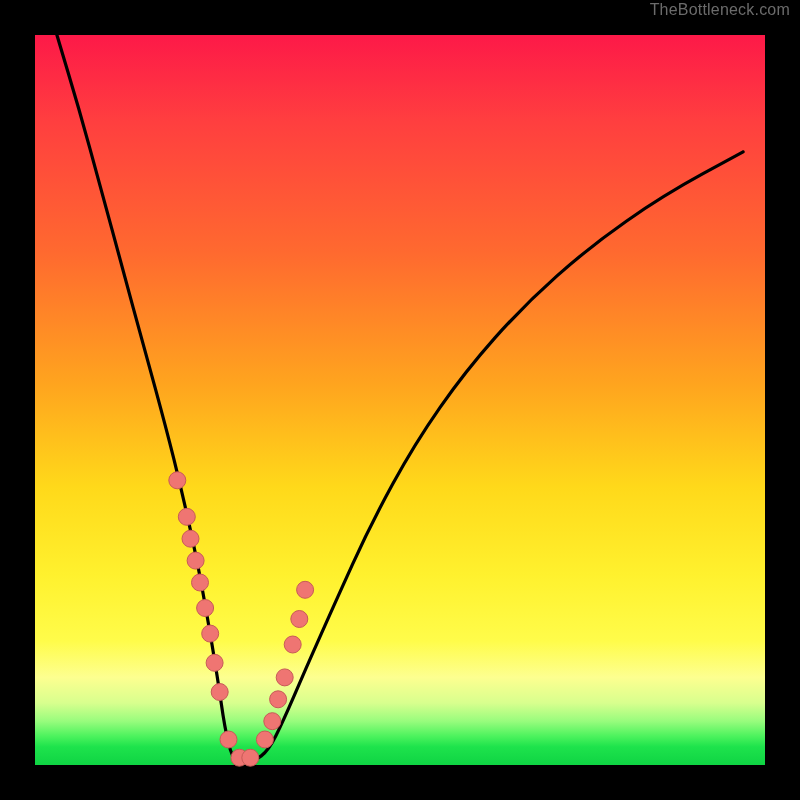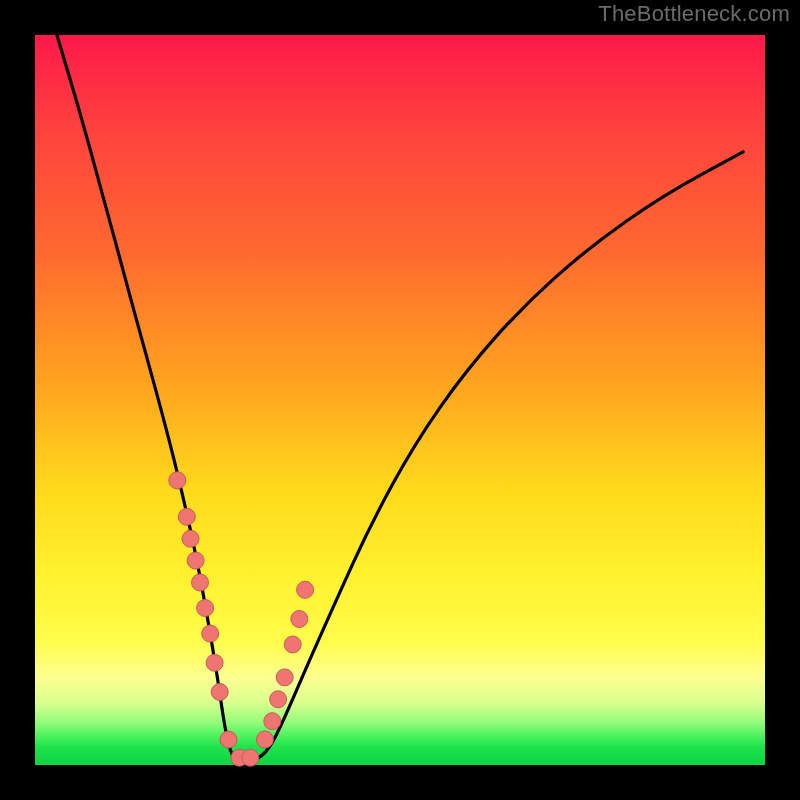--- a/index.html
+++ b/index.html
@@ -49,21 +49,21 @@
     top: 0;
     width: 730px;
     height: 730px;
     overflow: visible;
   }
   .watermark {
     position: absolute;
     top: 1px;
     right: 10px;
     color: #6b6b6b;
-    font-size: 22px;
+    font-size: 16px;
     font-weight: 400;
     letter-spacing: 0.2px;
   }
 </style>
 </head>
 <body>
 
 <div class="frame">
 
   <div class="watermark">TheBottleneck.com</div>

